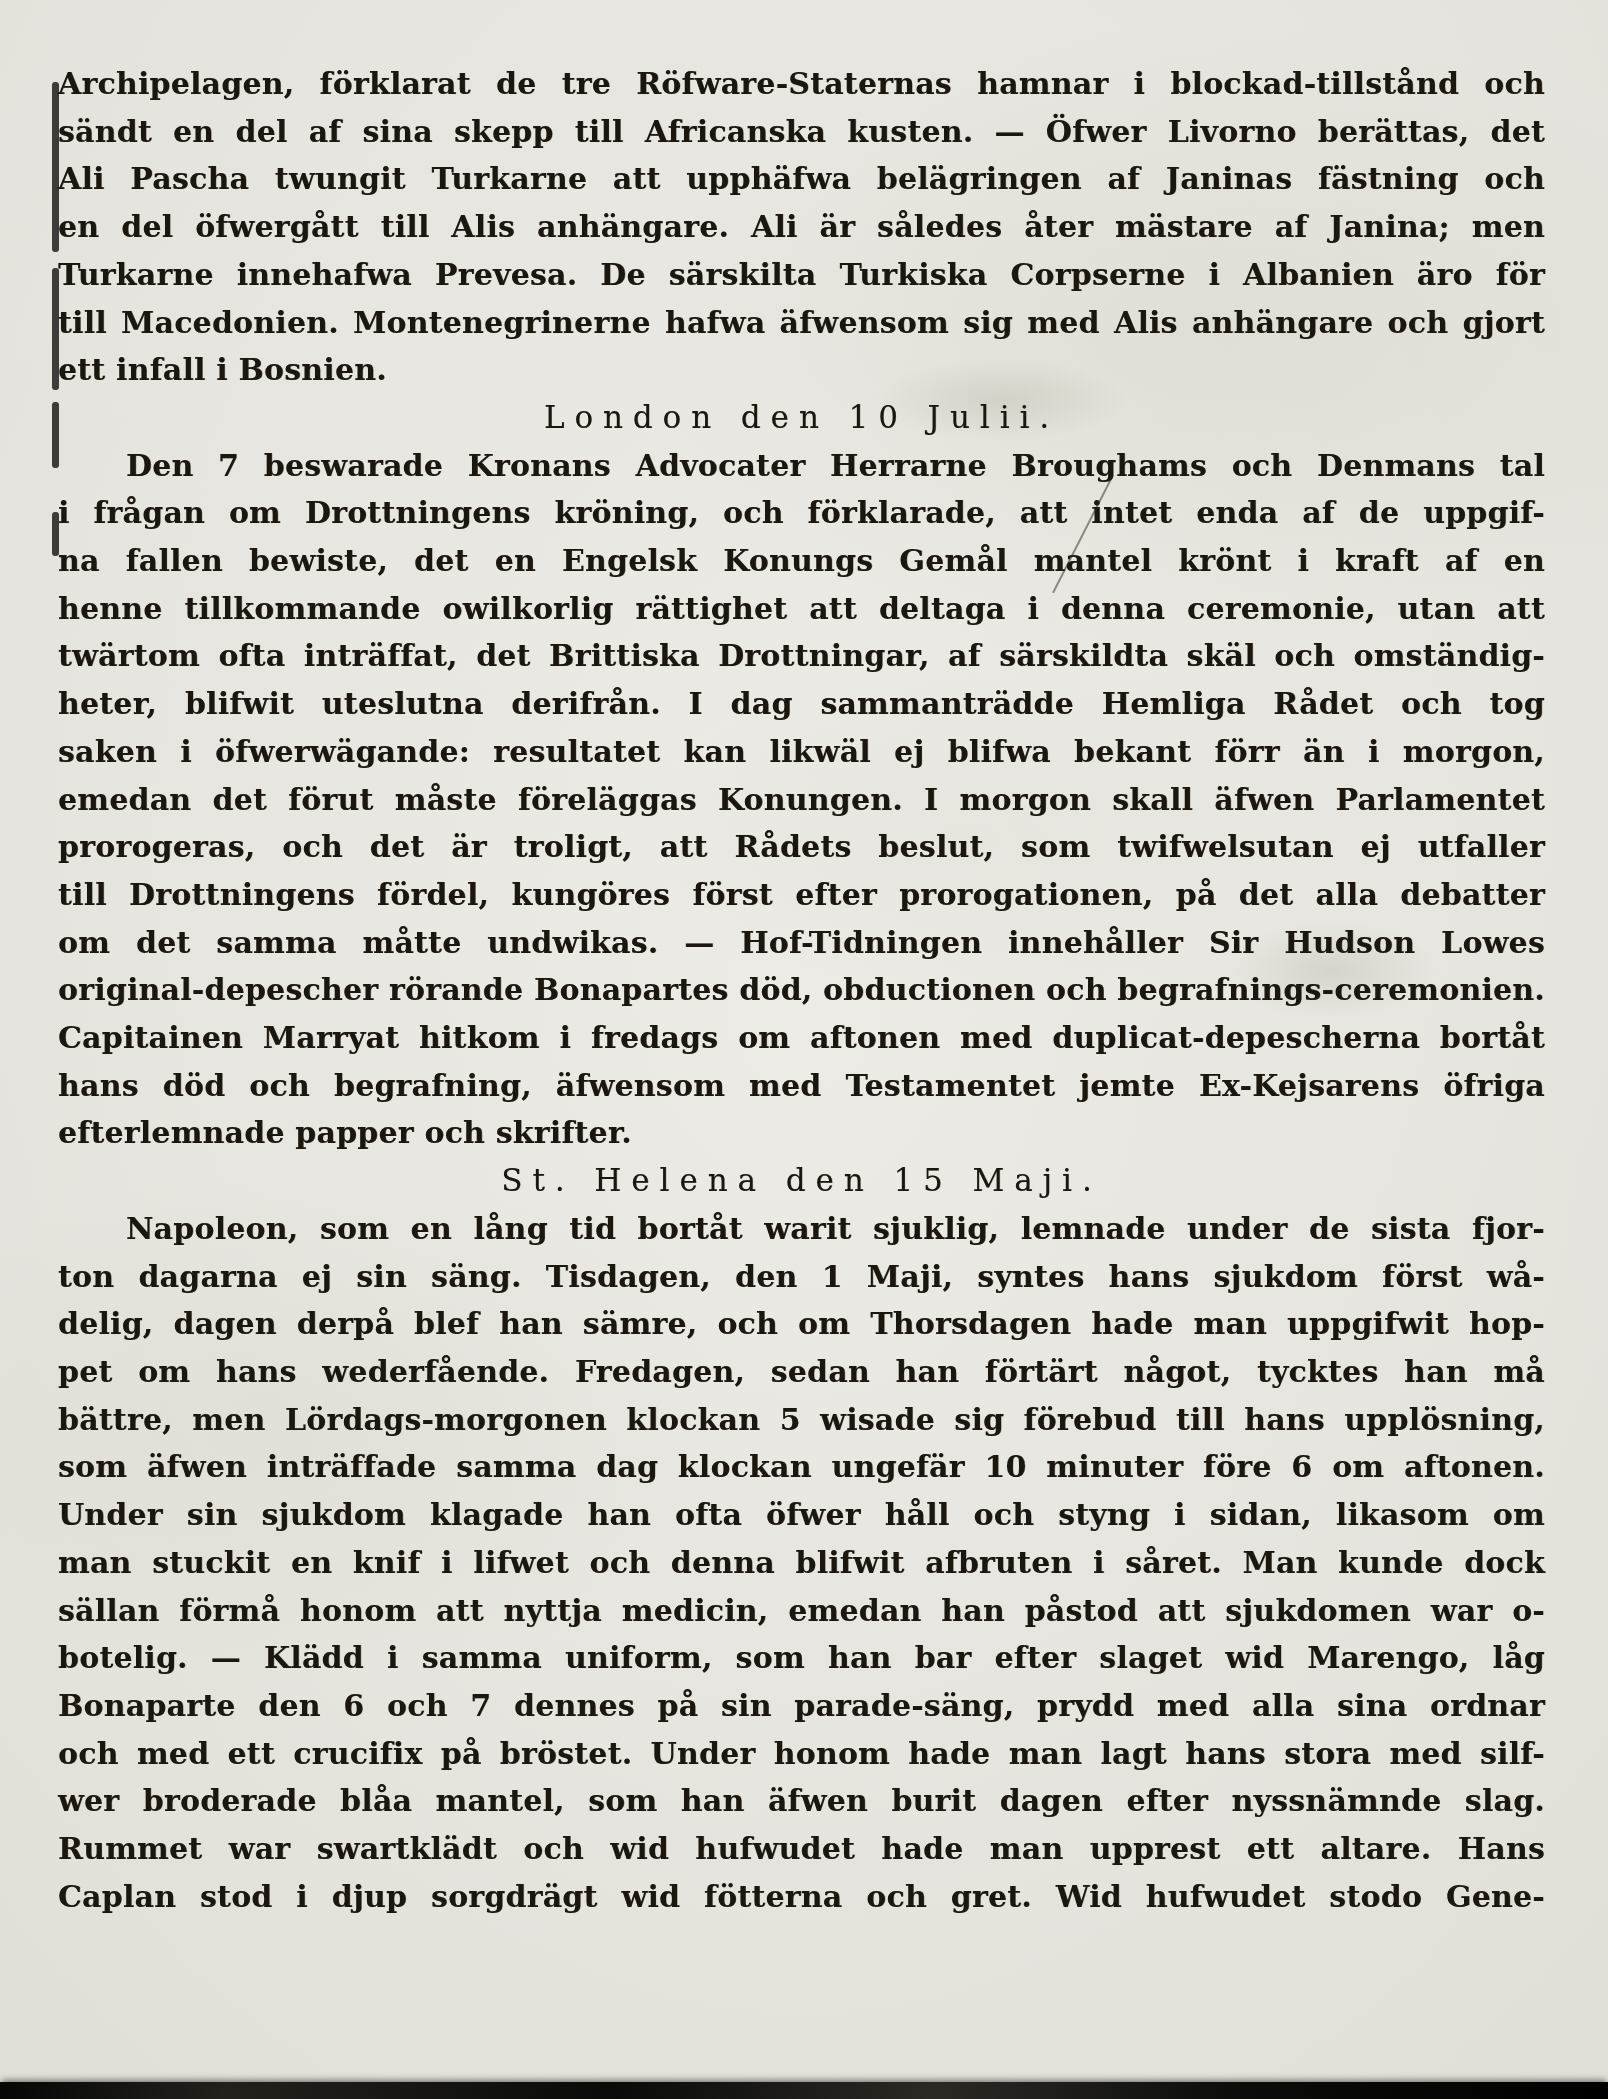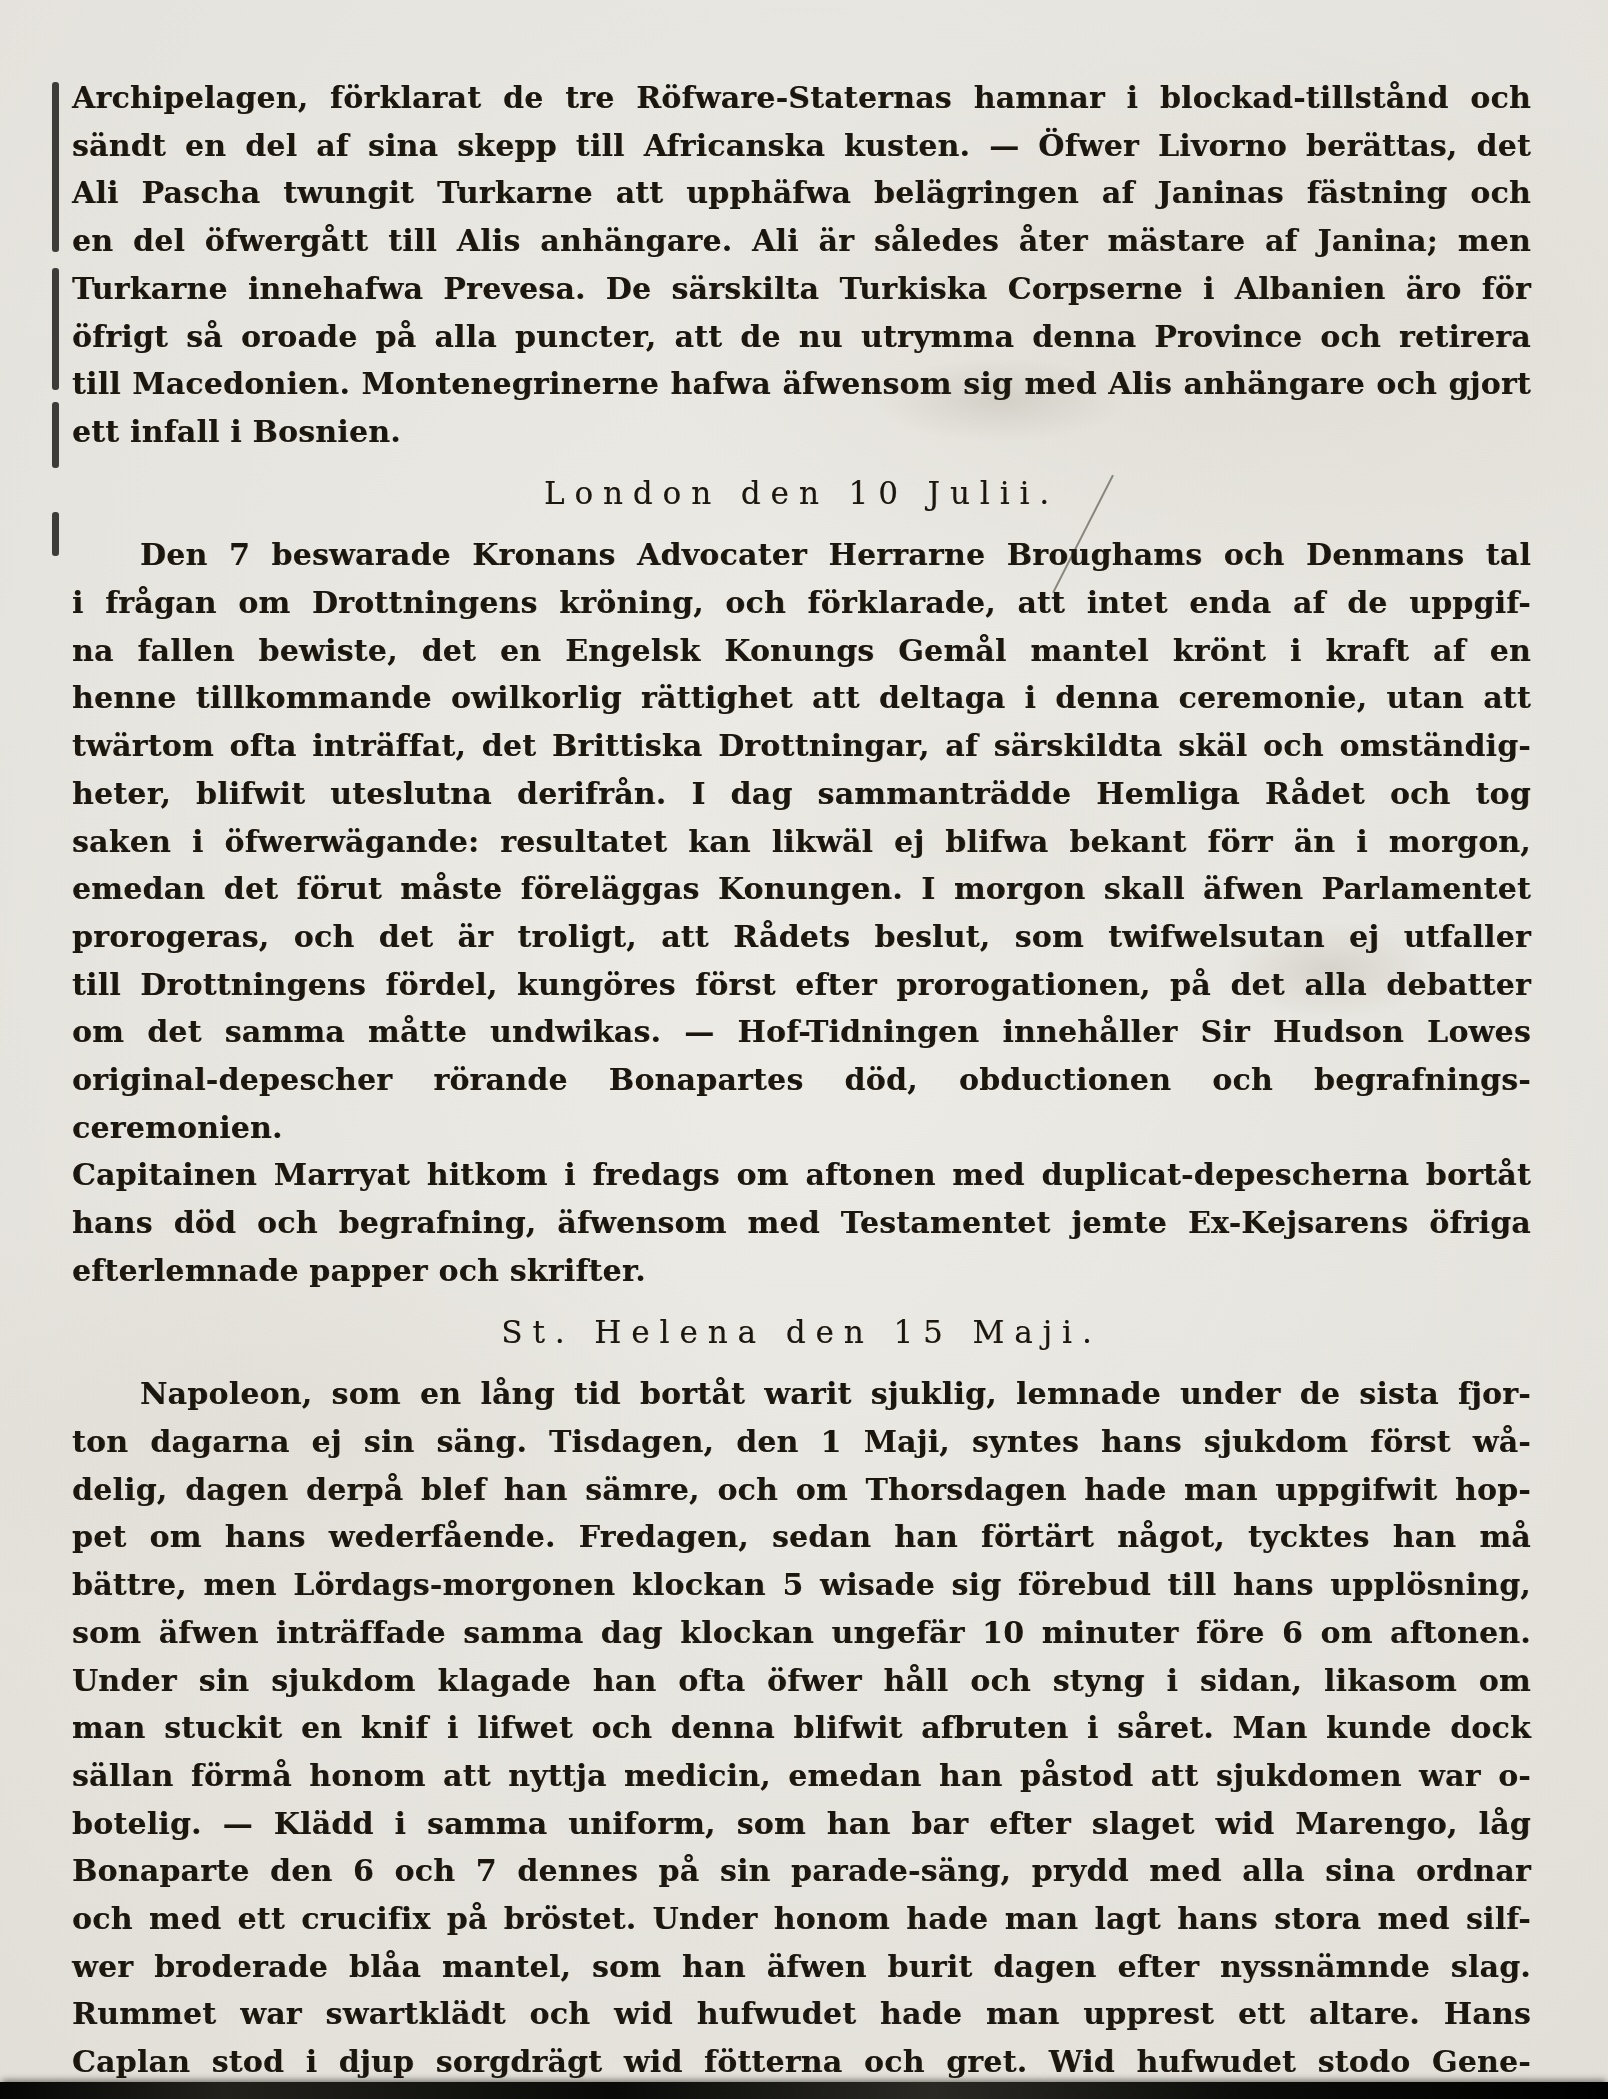--- a/index.html
+++ b/index.html
@@ -18,21 +18,21 @@
       linear-gradient(to bottom, #eae8e2, #e6e4dd);
     font-family: "DejaVu Serif", "Liberation Serif", serif;
     color: #1b160e;
   }
   .text-block {
     position: absolute;
     left: 58px;
     top: 60px;
     width: 1487px;
   }
-  .paragraph { margin: 14px; }
+  .paragraph { margin: 0; }
   .line {
     line-height: 47.7px;
     font-size: 30px;
     font-weight: 700;
     white-space: normal;
     text-align: justify;
     text-align-last: justify;
     letter-spacing: 0.2px;
     text-shadow: 0.4px 0.4px 0 rgba(27,22,14,0.38);
   }
@@ -88,21 +88,20 @@
   <div class="ghost-stain" style="left:820px; top:340px; width:360px; height:120px;"></div>
   <div class="ghost-stain" style="left:1180px; top:900px; width:300px; height:140px;"></div>
 
   <div class="text-block">
       <div class="paragraph">
         <div class="line">Archipelagen, förklarat de tre Röfware-Staternas hamnar i blockad-tillstånd och</div>
         <div class="line">sändt en del af sina skepp till Africanska kusten. — Öfwer Livorno berättas, det</div>
         <div class="line">Ali Pascha twungit Turkarne att upphäfwa belägringen af Janinas fästning och</div>
         <div class="line">en del öfwergått till Alis anhängare. Ali är således åter mästare af Janina; men</div>
         <div class="line">Turkarne innehafwa Prevesa. De särskilta Turkiska Corpserne i Albanien äro för</div>
-        <div class="line">öfrigt så oroade på alla puncter, att de nu utrymma denna Province och retirera</div>
         <div class="line">till Macedonien. Montenegrinerne hafwa äfwensom sig med Alis anhängare och gjort</div>
         <div class="line last">ett infall i Bosnien.</div>
       </div>
       <div class="dateline">London den 10 Julii.</div>
       <div class="paragraph">
         <div class="line indent">Den 7 beswarade Kronans Advocater Herrarne Broughams och Denmans tal</div>
         <div class="line">i frågan om Drottningens kröning, och förklarade, att intet enda af de uppgif-</div>
         <div class="line">na fallen bewiste, det en Engelsk Konungs Gemål mantel krönt i kraft af en</div>
         <div class="line">henne tillkommande owilkorlig rättighet att deltaga i denna ceremonie, utan att</div>
         <div class="line">twärtom ofta inträffat, det Brittiska Drottningar, af särskildta skäl och omständig-</div>

